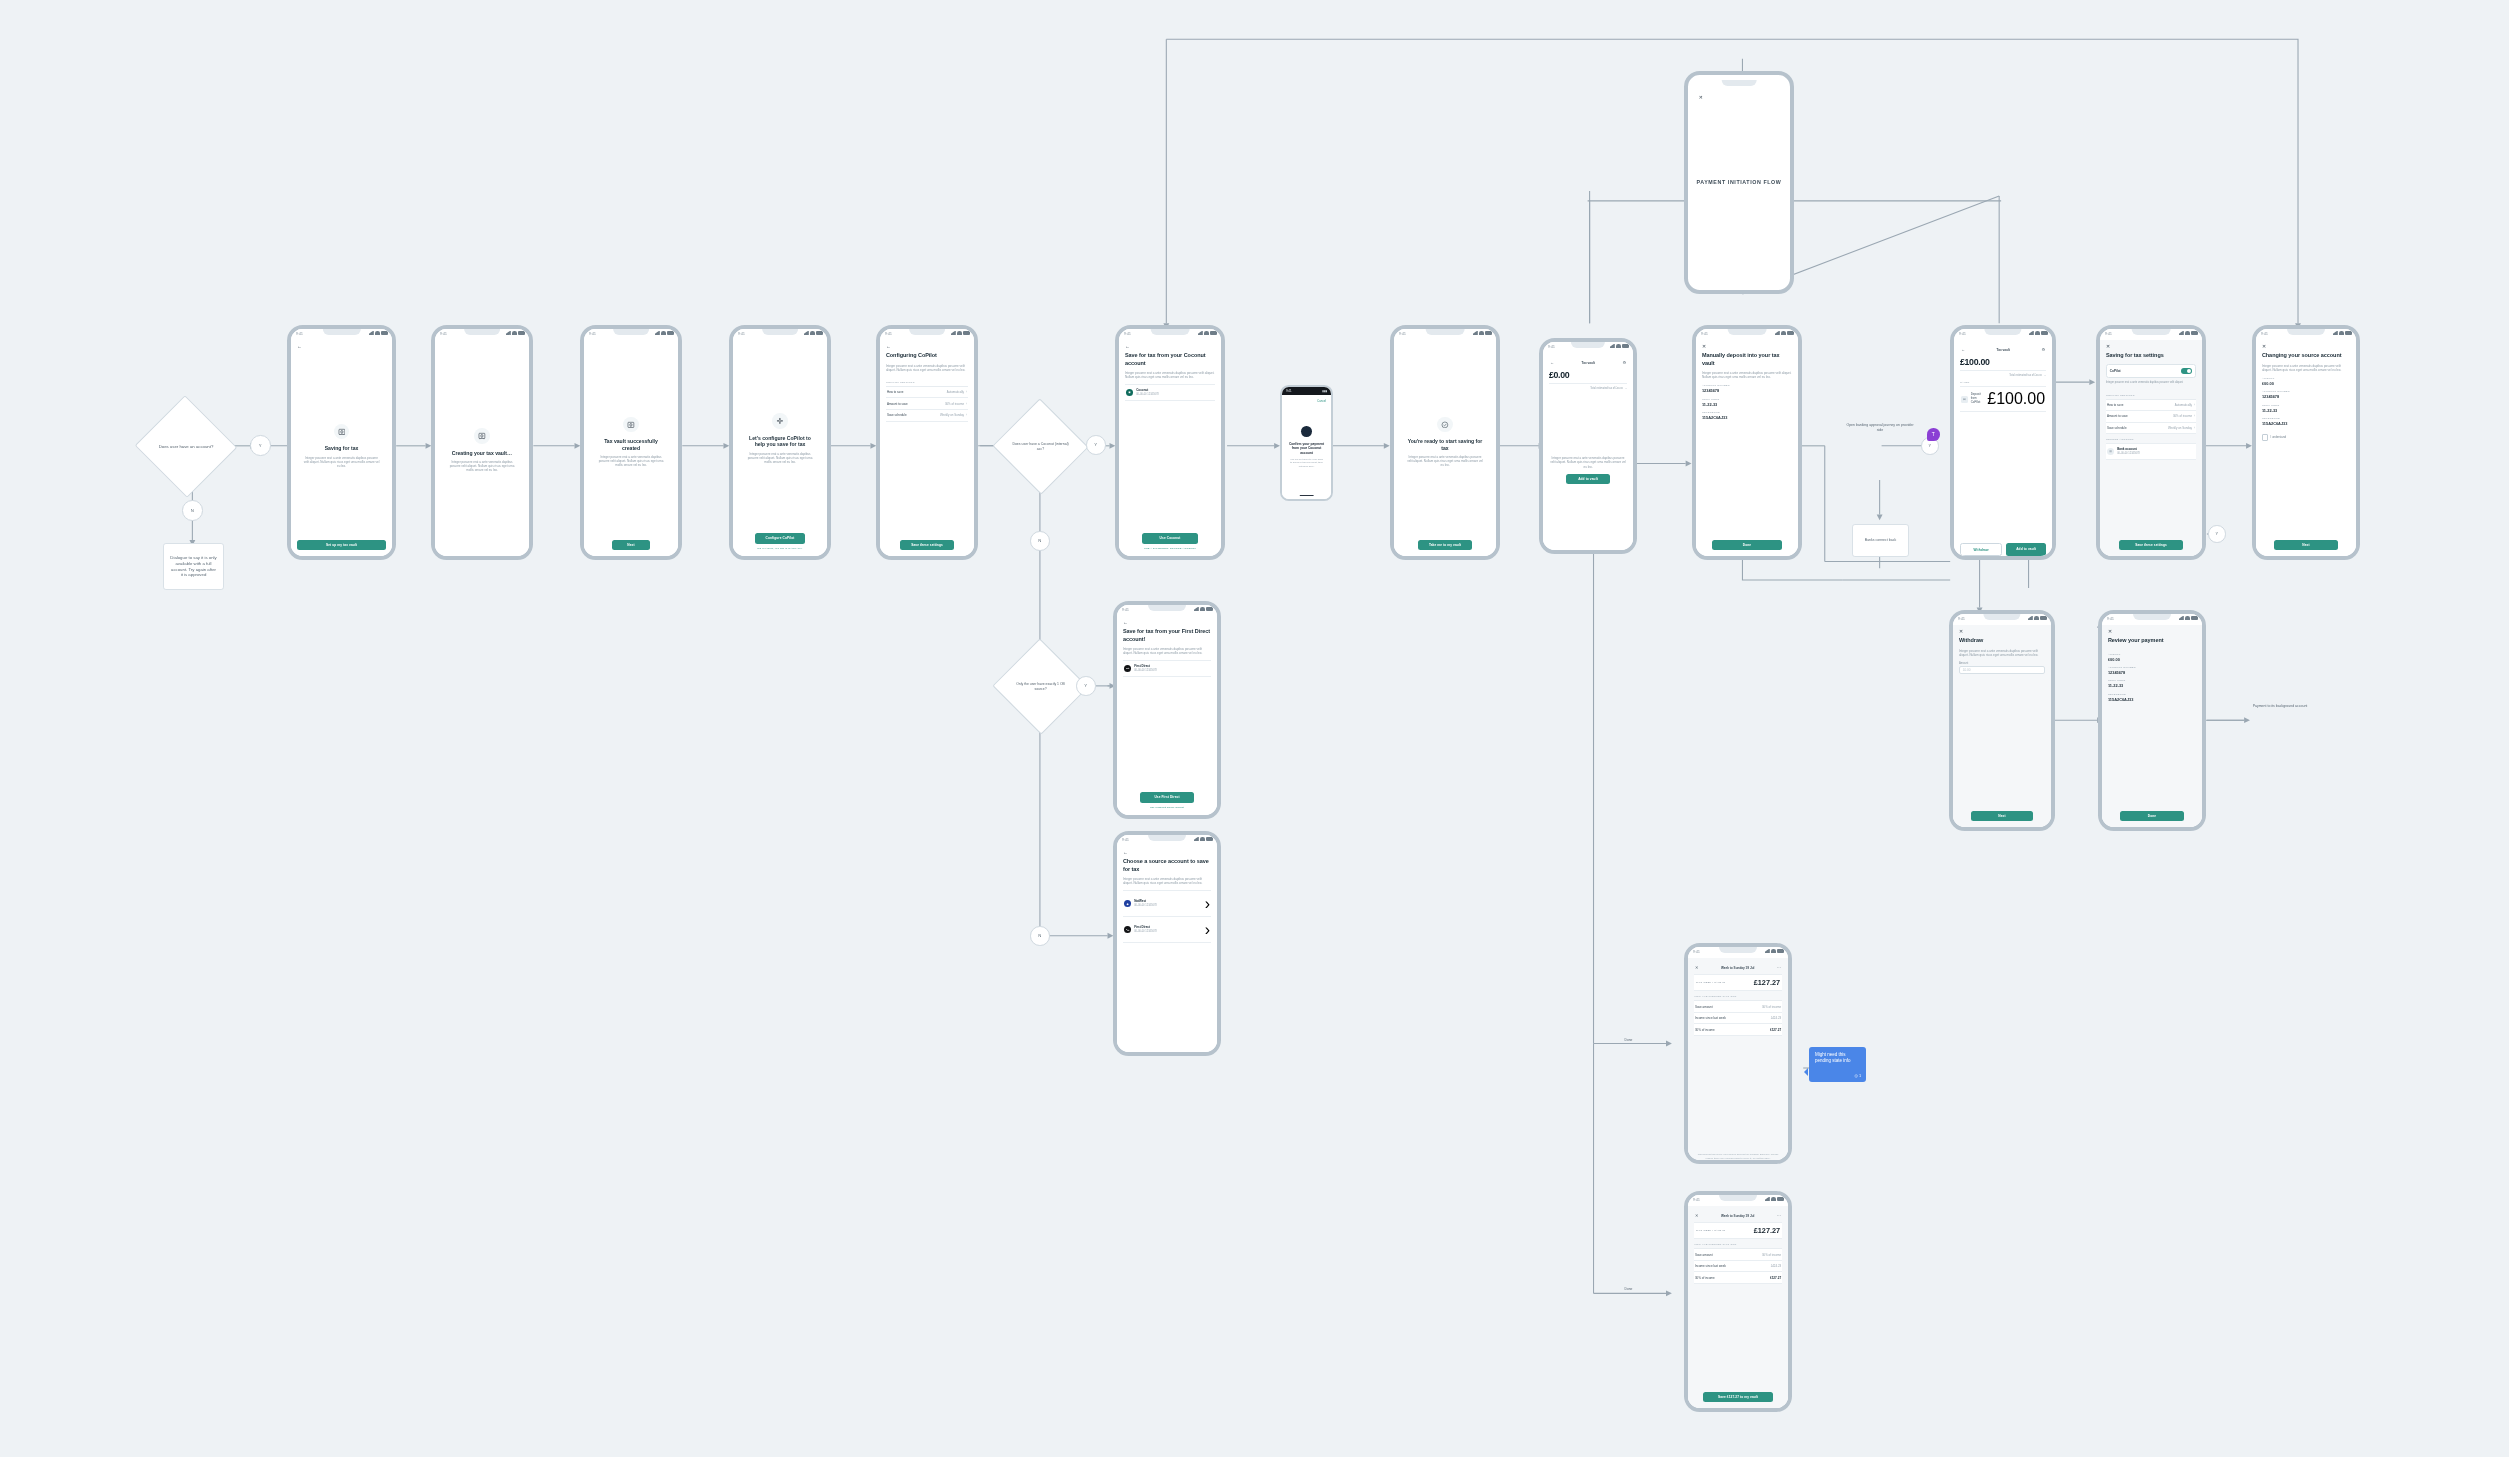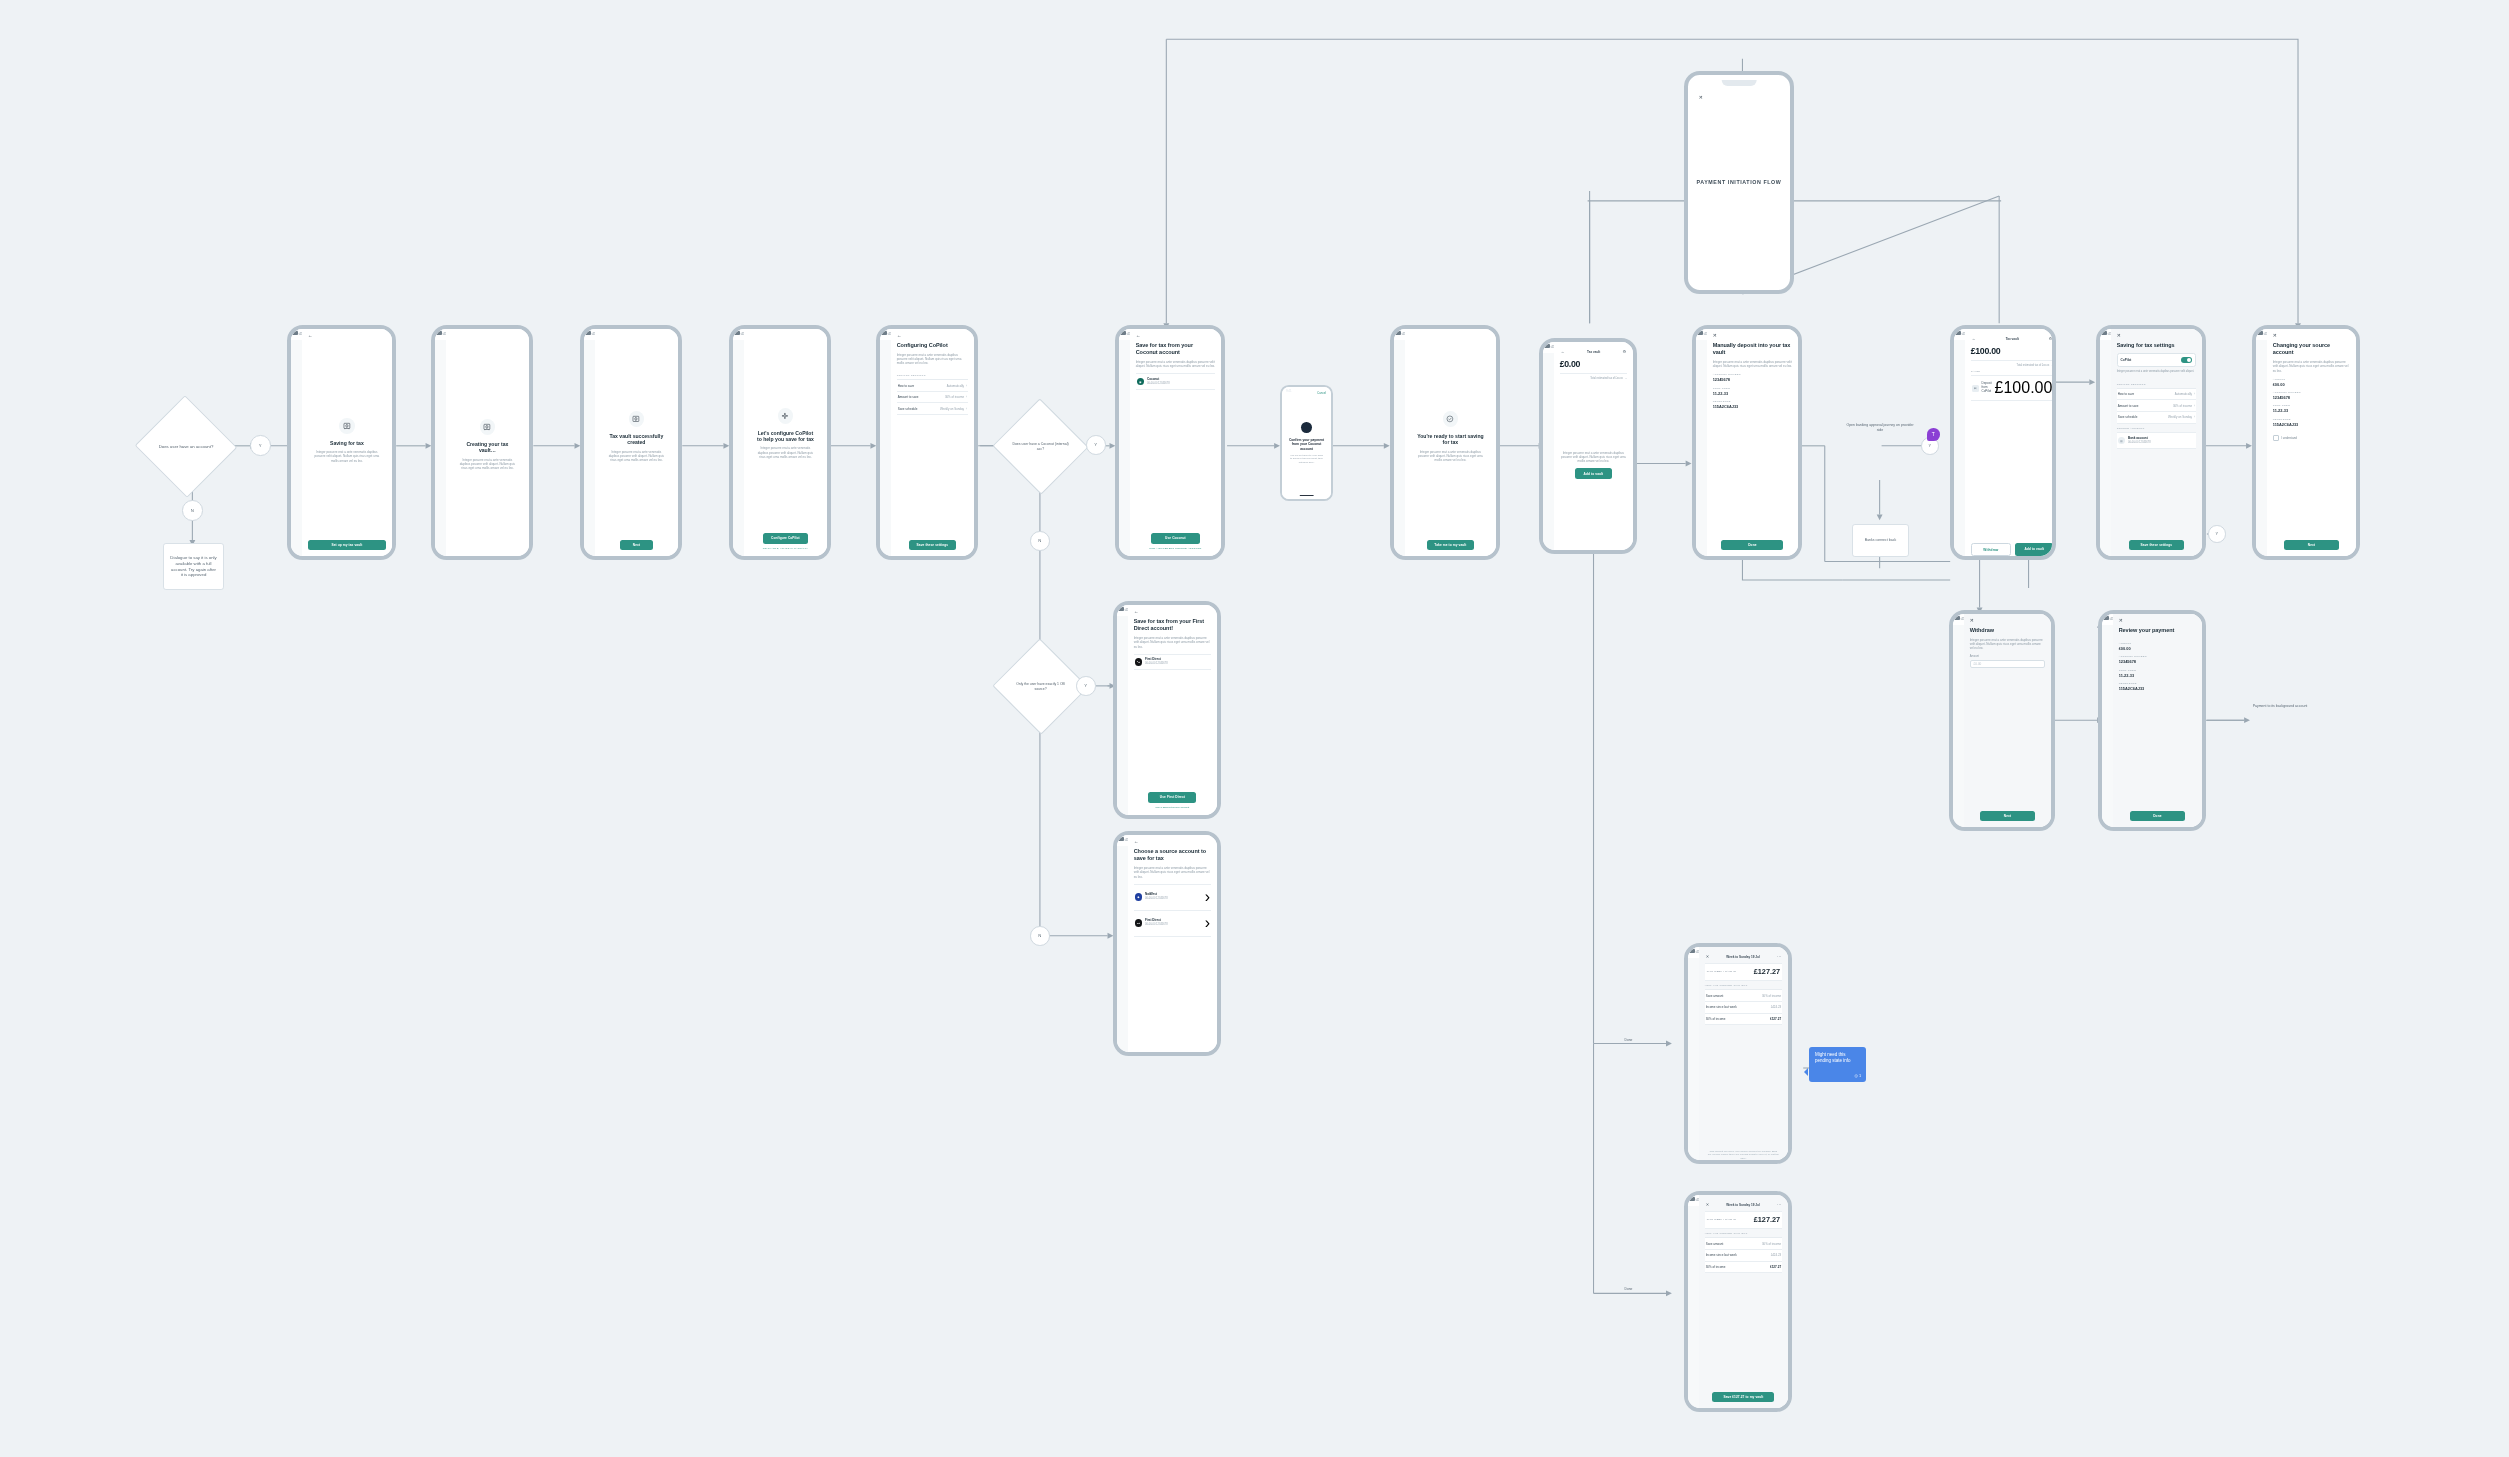--- a/index.html
+++ b/index.html
@@ -13,21 +13,21 @@
     -webkit-font-smoothing:antialiased;
   }
   #canvas{position:absolute;inset:0;}
   svg.wires{position:absolute;left:0;top:0;width:2509px;height:1457px;pointer-events:none;}
   svg.wires path,svg.wires line{stroke:#9aa7b2;stroke-width:1.1;fill:none;}
   svg.wires polygon{fill:#9aa7b2;}
 
   
   .phone{position:absolute;border:4.9px solid #b6c2cc;border-radius:15.7px;background:#ffffff;
          box-sizing:border-box;overflow:hidden;}
-  .phone .screen{position:absolute;inset:0;background:#f7f9fa;display:flex;flex-direction:row;}
+  .phone .screen{position:absolute;inset:0;background:#f7f9fa;display:flex;flex-direction:column;}
   .statusbar{height:10.8px;flex:0 0 10.8px;background:#ffffff;position:relative;}
   .statusbar .notch{position:absolute;left:50%;transform:translateX(-50%);top:0;width:38%;height:5.9px;
       background:#e3e9ee;border-radius:0 0 5.9px 5.9px;}
   .statusbar .sb-l{position:absolute;left:4.9px;top:2.5px;font-size:3.3px;color:#7b8a96;letter-spacing:0.2px;}
   .statusbar .sb-r{position:absolute;right:3.9px;top:2px;display:flex;gap:1.5px;align-items:center;}
   .sb-r i{display:block;background:#6f7d88;}
   .sb-bars{width:4.9px;height:3.9px;
       clip-path:polygon(0 70%,18% 70%,18% 100%,0 100%,0 70%,28% 45%,46% 45%,46% 100%,28% 100%,28% 45%,56% 22%,74% 22%,74% 100%,56% 100%,56% 22%,82% 0,100% 0,100% 100%,82% 100%);}
   .sb-wifi{width:4.4px;height:3.9px;border-radius:50% 50% 0 0;}
   .sb-batt{width:6.9px;height:3.4px;border-radius:1px;}

